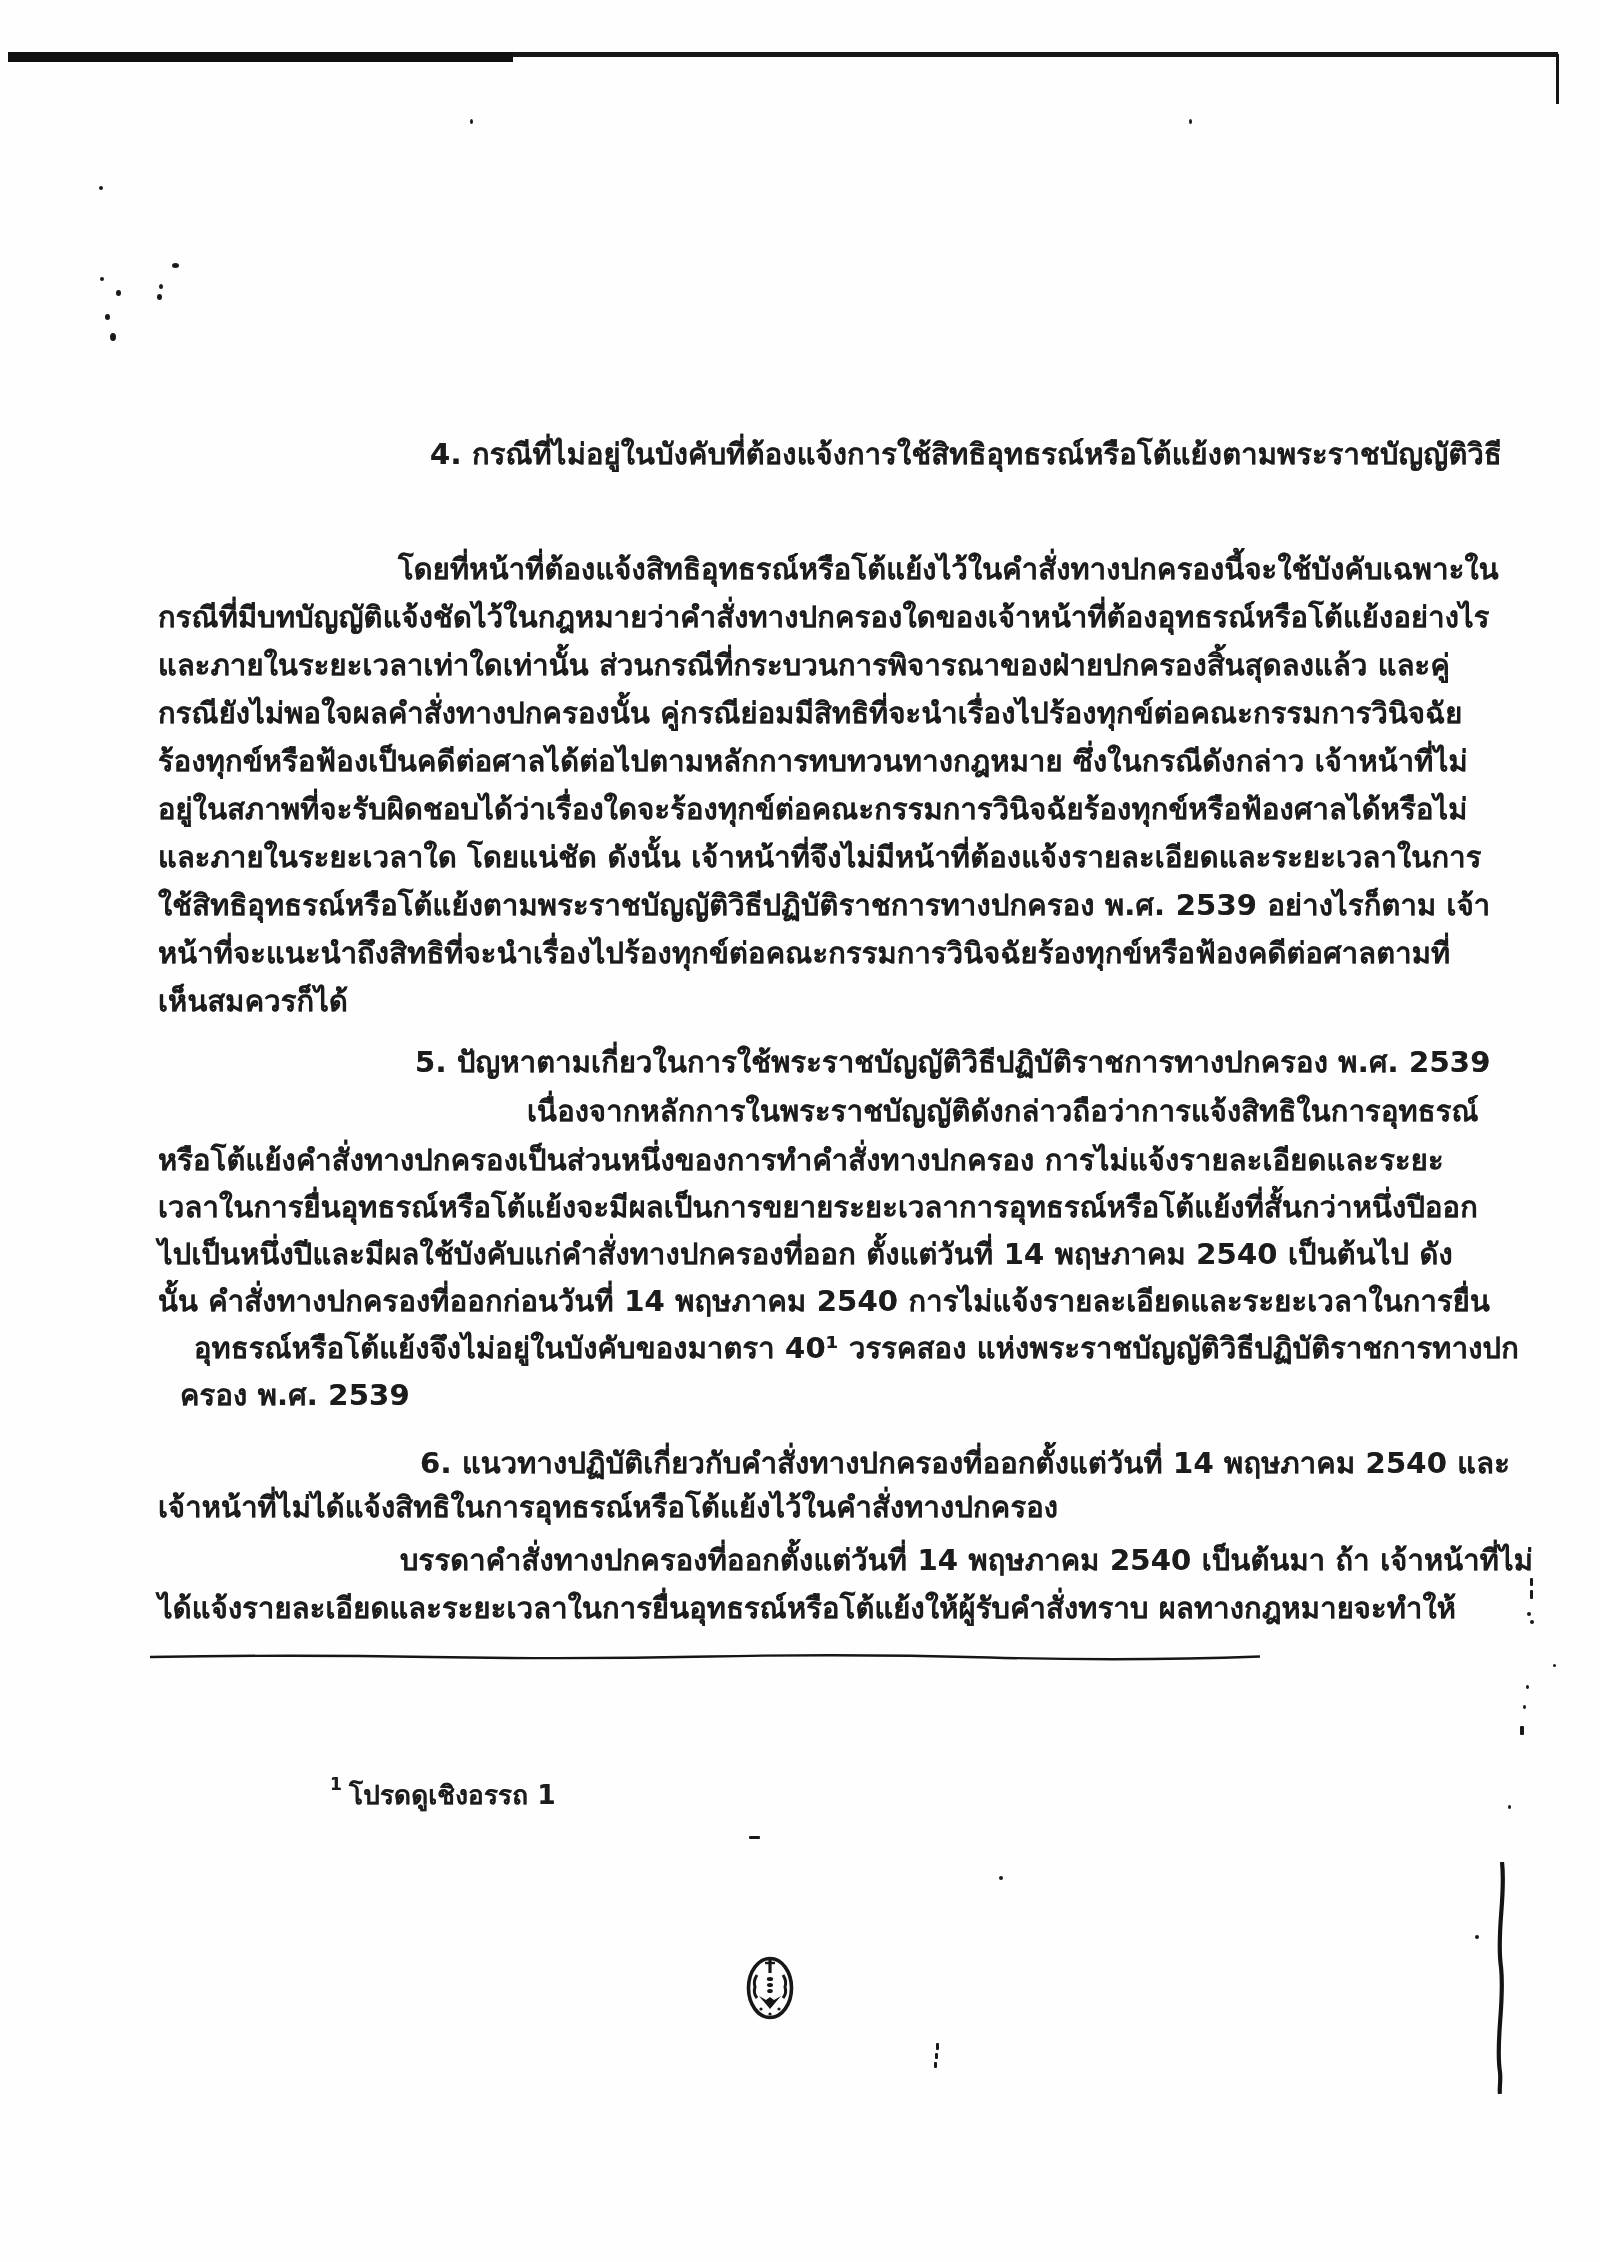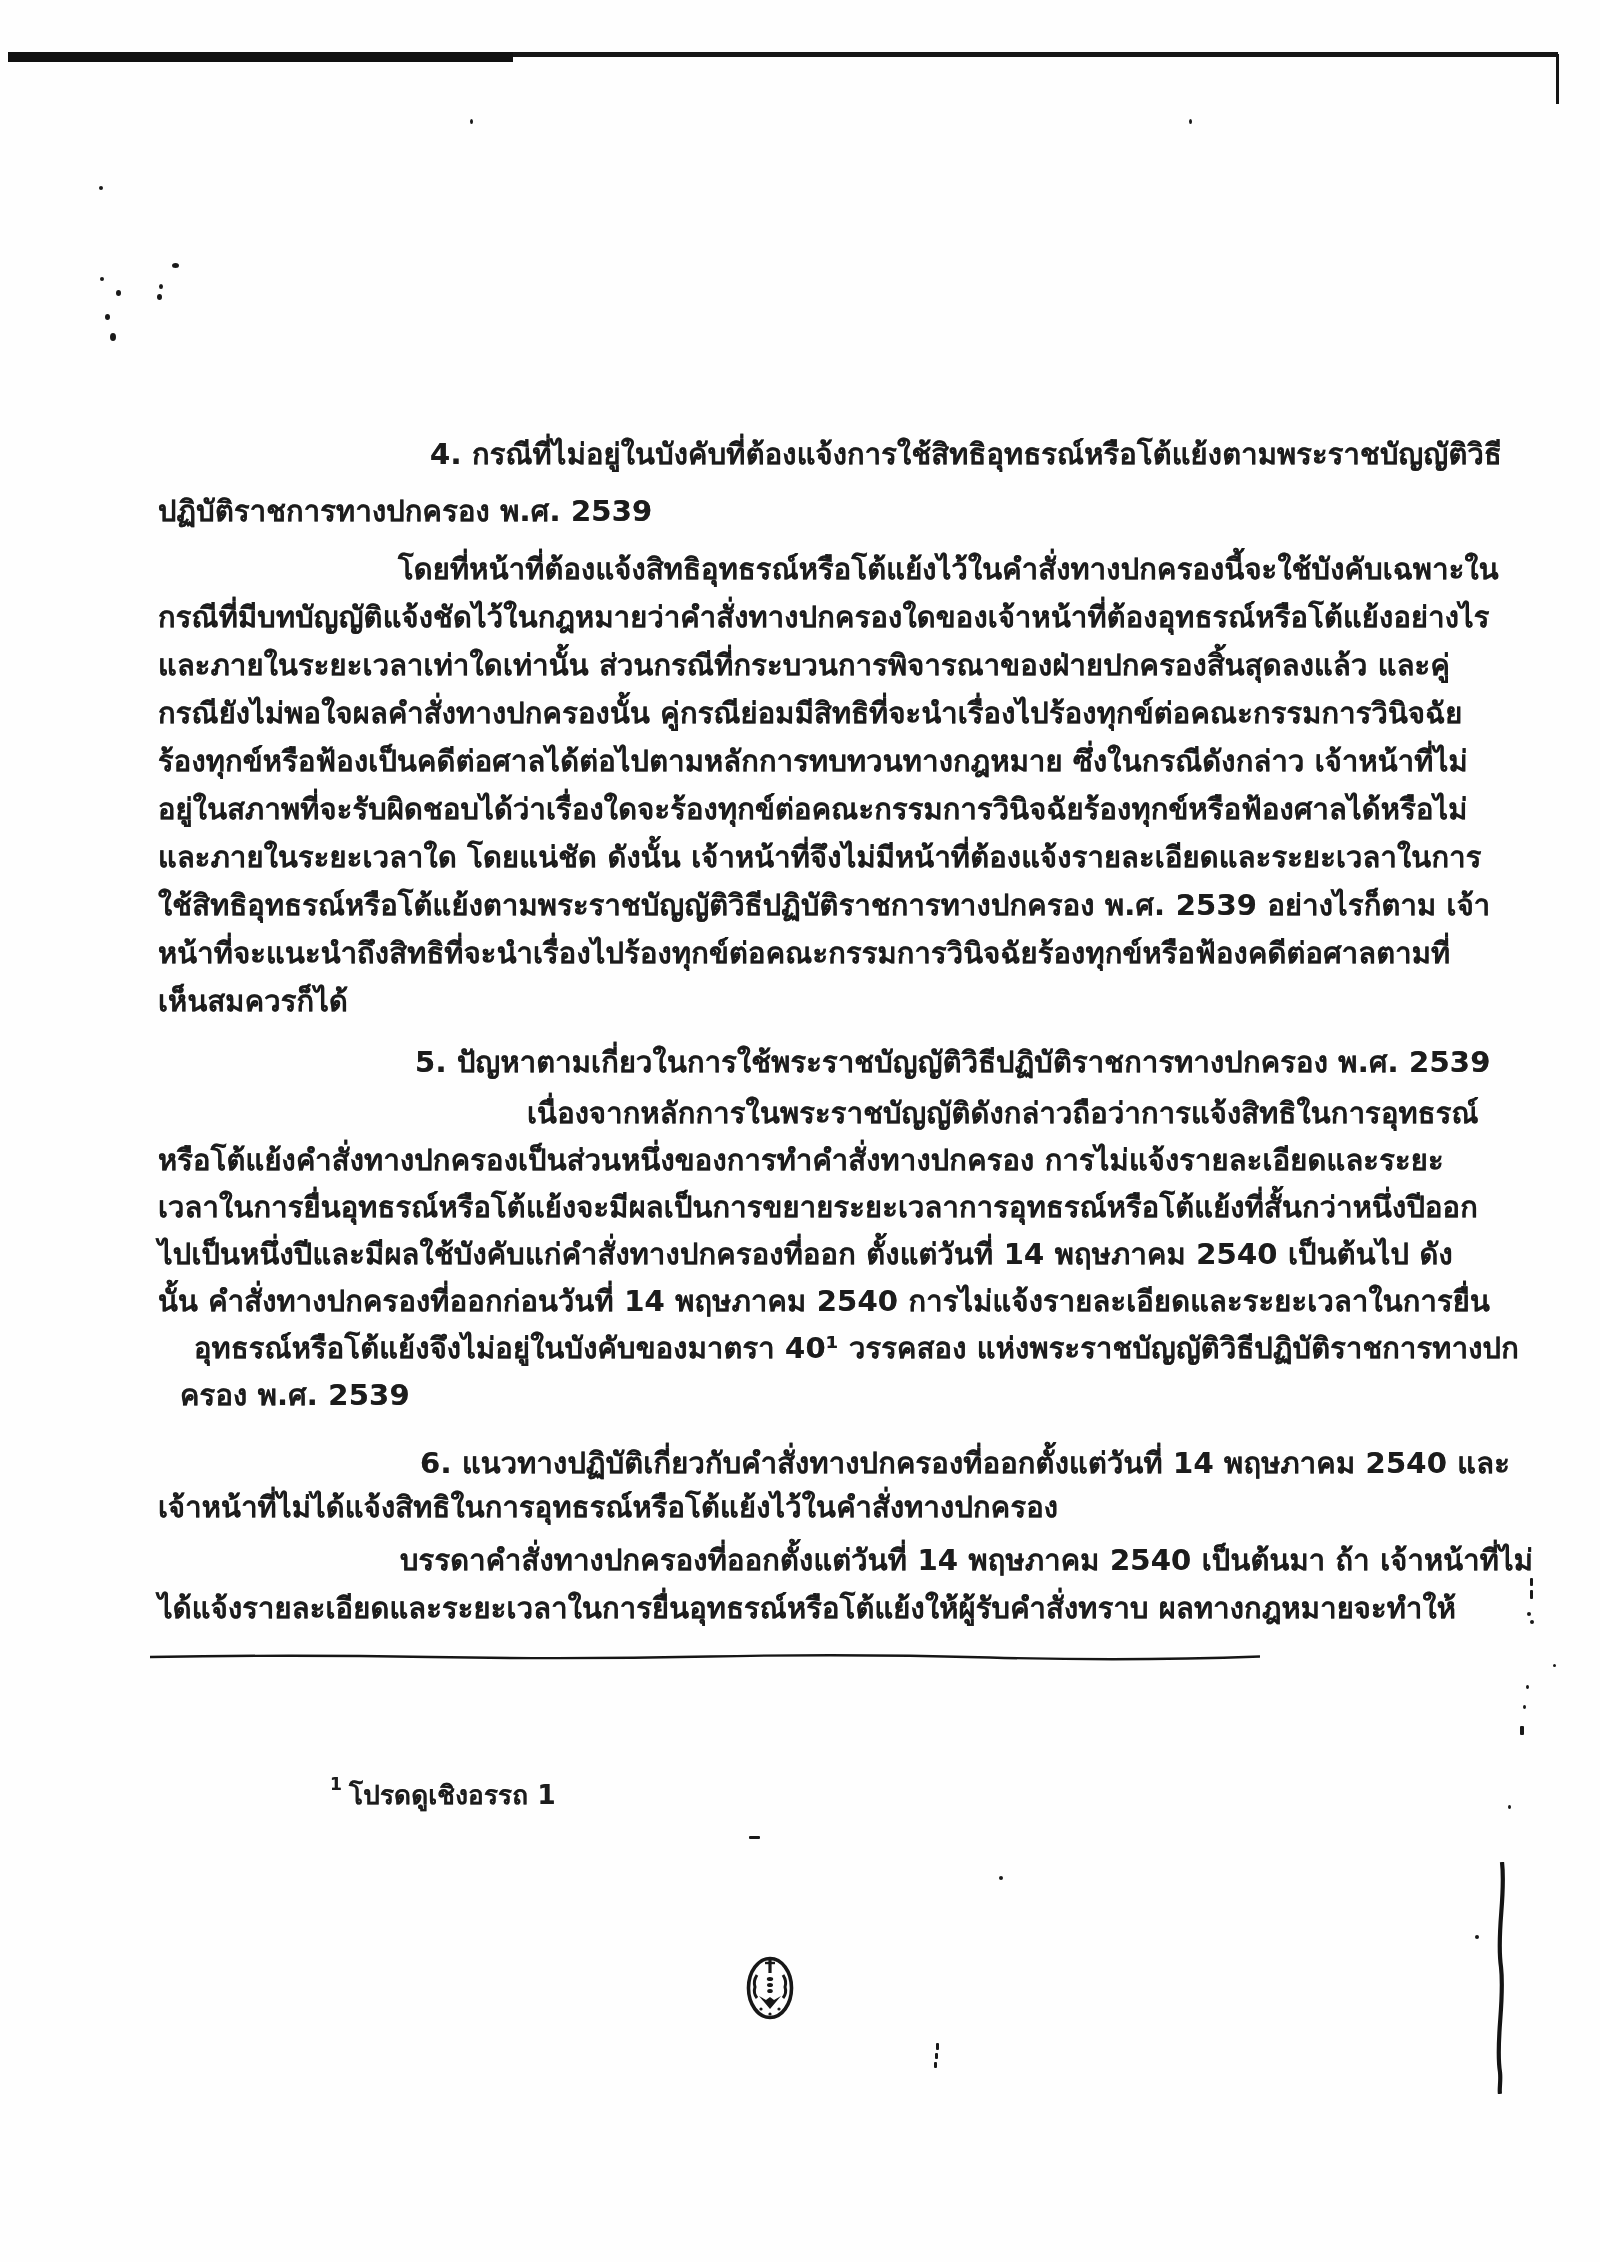--- a/index.html
+++ b/index.html
@@ -17,21 +17,21 @@
     letter-spacing:.2px;color:#1c1c1c;
     white-space:nowrap;
     text-shadow:0 0 .5px rgba(20,20,20,.65);
   }
   .block{position:absolute;left:158px;width:1260px;}
   .hline{line-height:57px;}
   .h6line{line-height:44px;}
   .ind-h4{padding-left:272px;}
   .ind-p1{padding-left:240px;}
   .ind-h5{padding-left:257px;}
-  .ind-p2{padding-left:369px;}
+  .ind-p2{padding-left:369px;font-family:Liberation Mono, monospace;}
   .ind-h6{padding-left:262px;}
   .ind-p3{padding-left:242px;}
   
   .top-rule{position:absolute;left:8px;top:52px;width:1550px;height:5px;background:#161616;}
   .top-rule-thick{position:absolute;left:8px;top:52px;width:505px;height:10px;background:#111;}
   .top-right-tick{position:absolute;left:1556px;top:54px;width:3px;height:50px;background:#151515;}
   
   .fn-sep{position:absolute;left:150px;top:1646px;}
   
   .footnote{position:absolute;left:330px;top:1760px;}
@@ -48,21 +48,20 @@
 <body>
 
 <div class="page">
 
   <div class="top-rule"></div>
   <div class="top-rule-thick"></div>
   <div class="top-right-tick"></div>
 
   <div class="block" style="top:426px;">
     <div class="txt hline ind-h4">4. กรณีที่ไม่อยู่ในบังคับที่ต้องแจ้งการใช้สิทธิอุทธรณ์หรือโต้แย้งตามพระราชบัญญัติวิธี</div>
-    <div class="txt hline">ปฏิบัติราชการทางปกครอง พ.ศ. 2539</div>
   </div>
 
   <div class="block" style="top:545px;">
     <div class="txt ind-p1">โดยที่หน้าที่ต้องแจ้งสิทธิอุทธรณ์หรือโต้แย้งไว้ในคำสั่งทางปกครองนี้จะใช้บังคับเฉพาะใน</div>
     <div class="txt">กรณีที่มีบทบัญญัติแจ้งชัดไว้ในกฎหมายว่าคำสั่งทางปกครองใดของเจ้าหน้าที่ต้องอุทธรณ์หรือโต้แย้งอย่างไร</div>
     <div class="txt">และภายในระยะเวลาเท่าใดเท่านั้น ส่วนกรณีที่กระบวนการพิจารณาของฝ่ายปกครองสิ้นสุดลงแล้ว และคู่</div>
     <div class="txt">กรณียังไม่พอใจผลคำสั่งทางปกครองนั้น คู่กรณีย่อมมีสิทธิที่จะนำเรื่องไปร้องทุกข์ต่อคณะกรรมการวินิจฉัย</div>
     <div class="txt">ร้องทุกข์หรือฟ้องเป็นคดีต่อศาลได้ต่อไปตามหลักการทบทวนทางกฎหมาย ซึ่งในกรณีดังกล่าว เจ้าหน้าที่ไม่</div>
     <div class="txt">อยู่ในสภาพที่จะรับผิดชอบได้ว่าเรื่องใดจะร้องทุกข์ต่อคณะกรรมการวินิจฉัยร้องทุกข์หรือฟ้องศาลได้หรือไม่</div>
     <div class="txt">และภายในระยะเวลาใด โดยแน่ชัด ดังนั้น เจ้าหน้าที่จึงไม่มีหน้าที่ต้องแจ้งรายละเอียดและระยะเวลาในการ</div>

